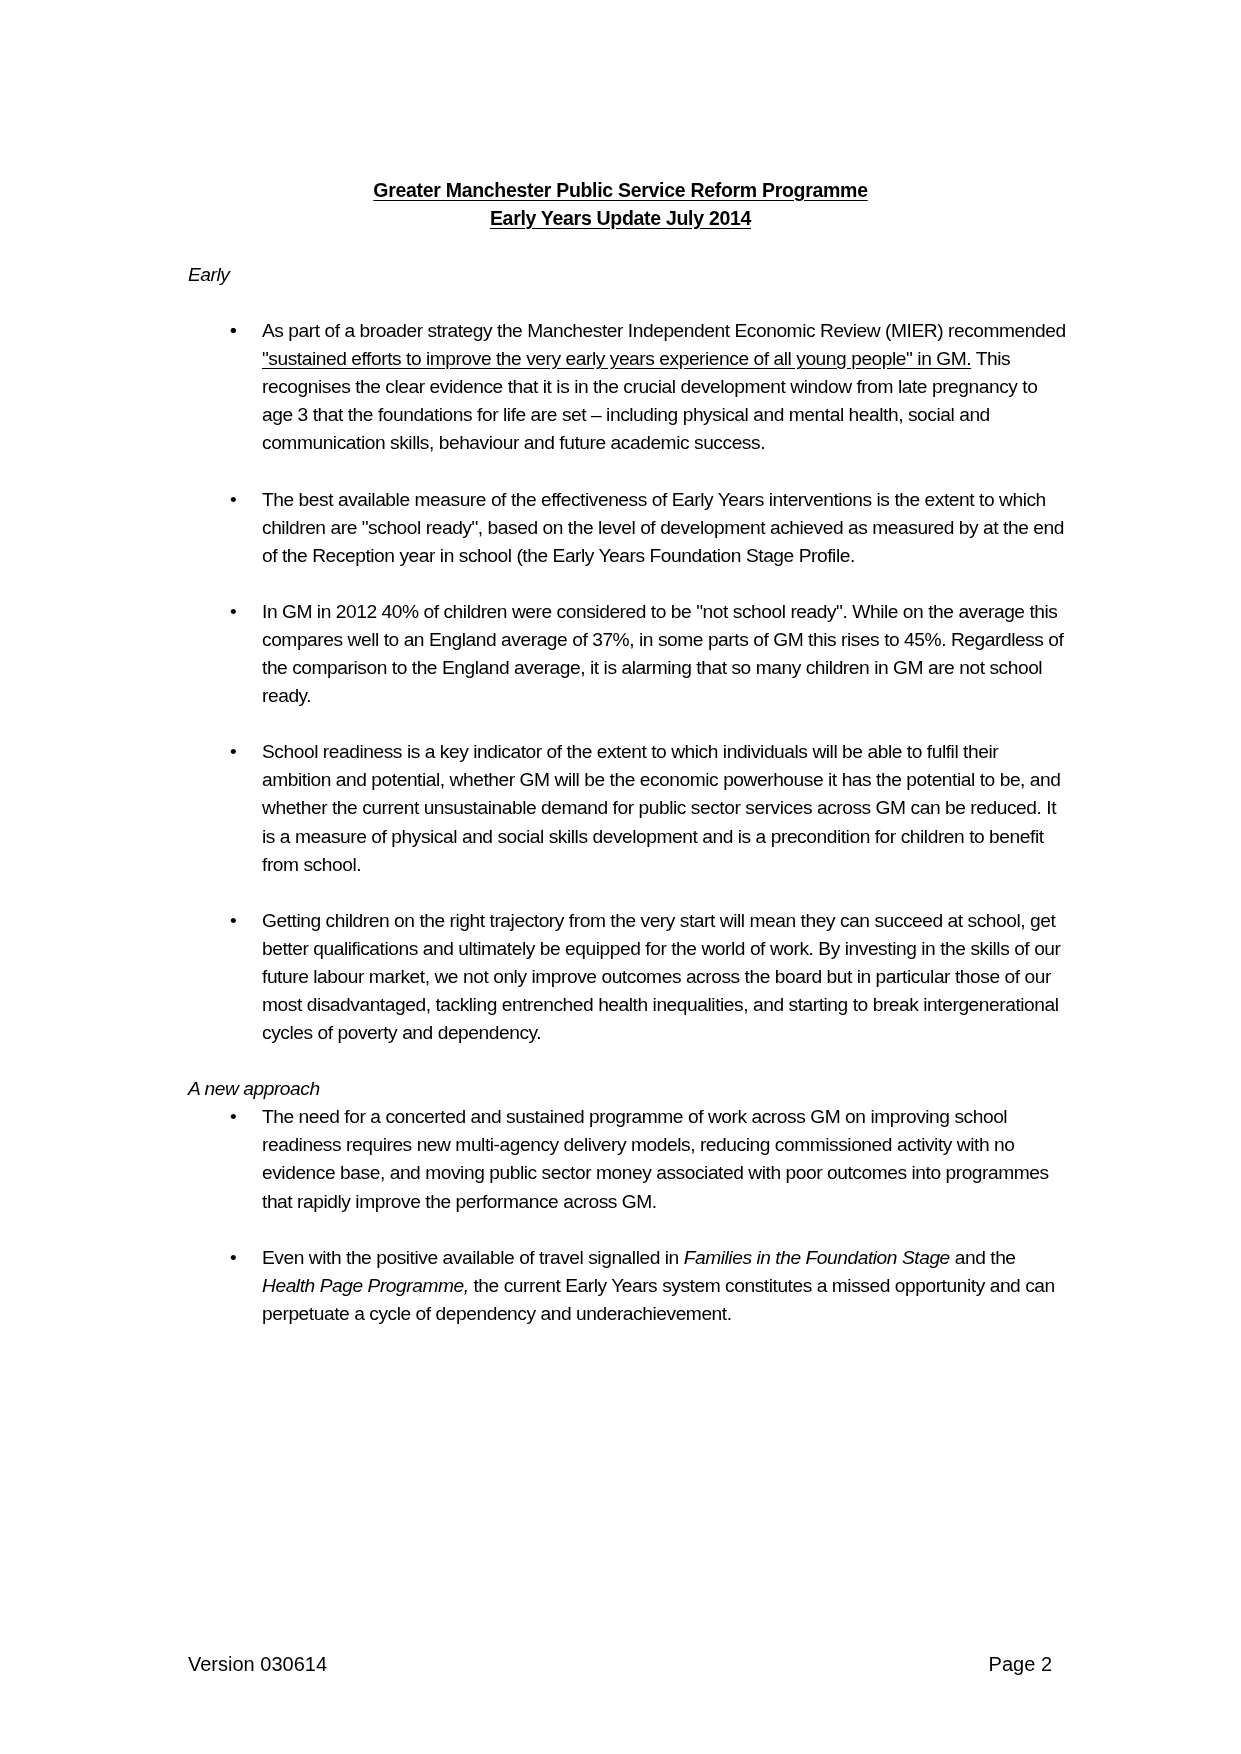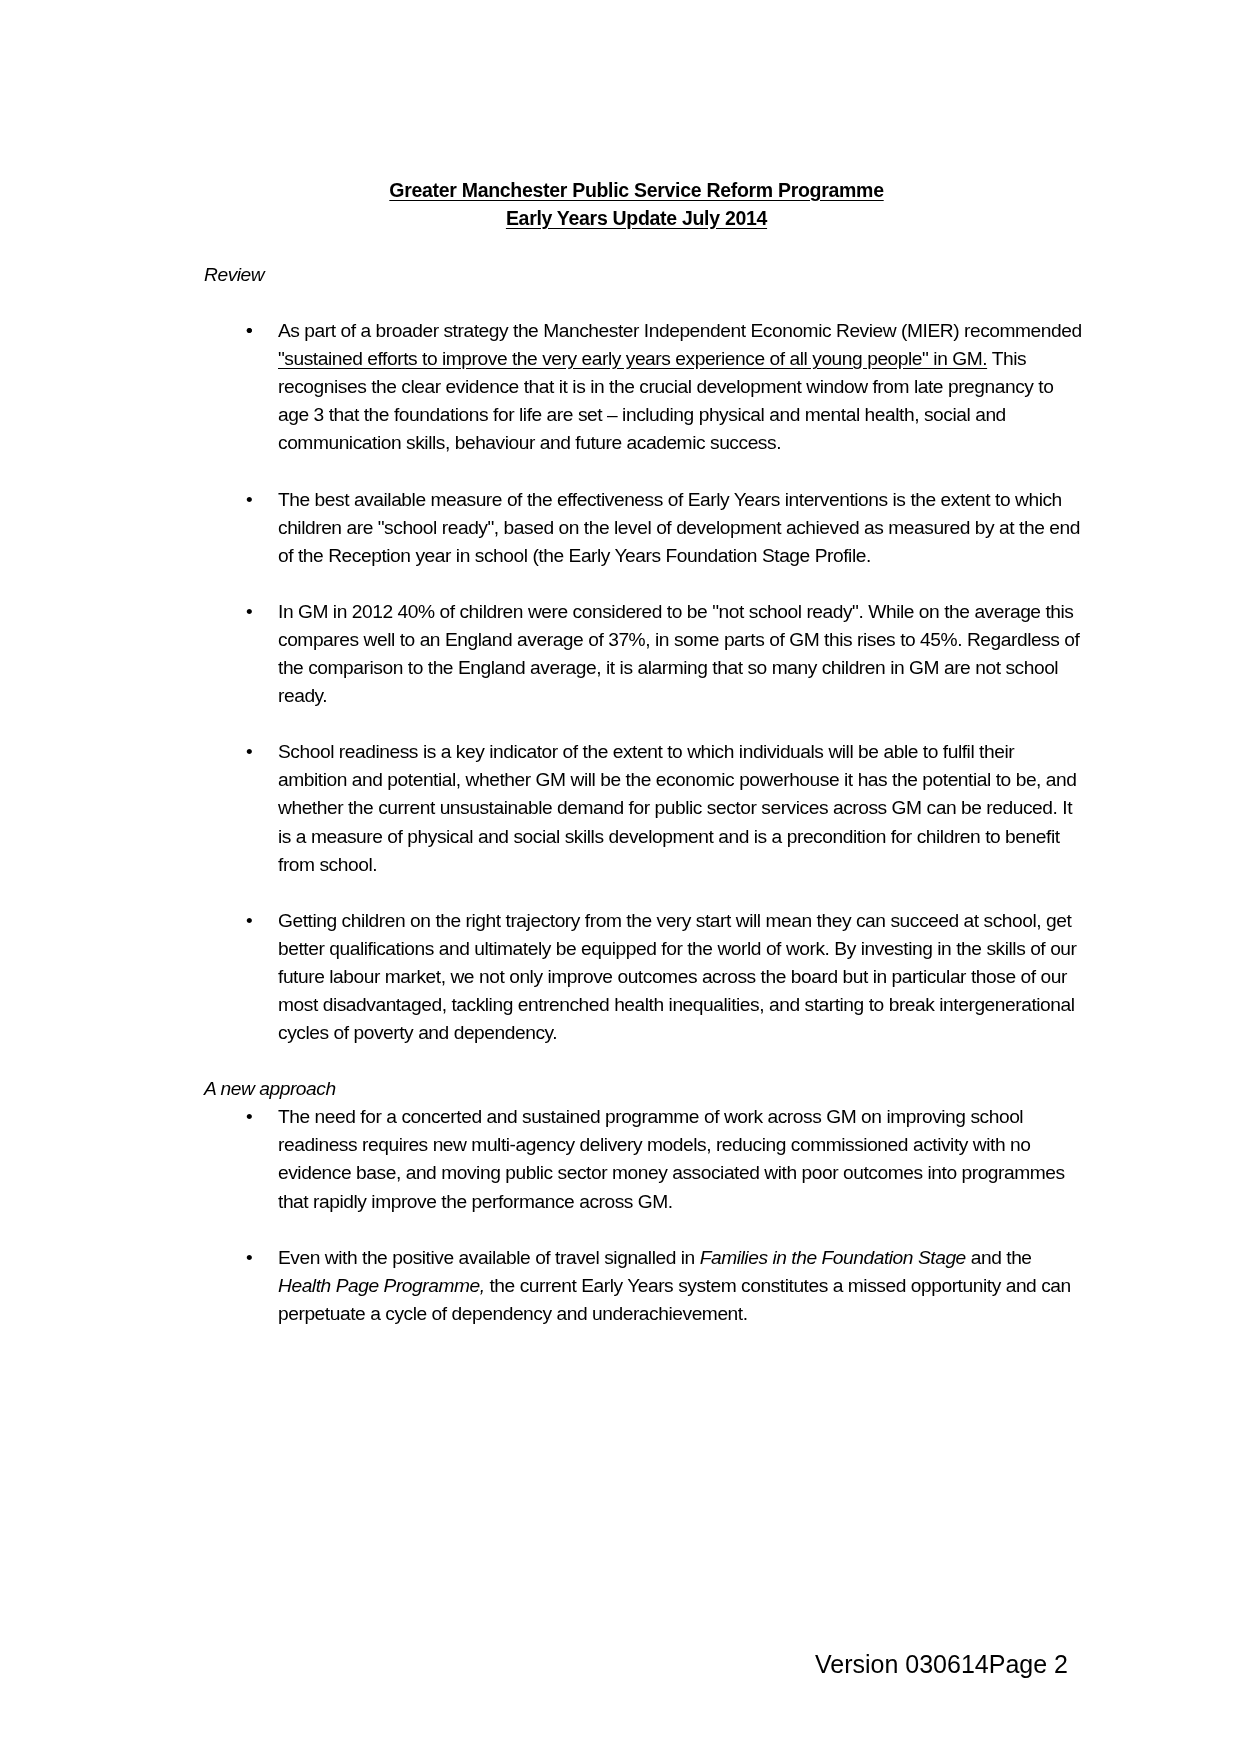--- a/index.html
+++ b/index.html
@@ -1,46 +1,46 @@
 <!DOCTYPE html>
 <html><head>
 <meta charset="utf-8">
 <style>
   html, body { margin:0; padding:0; background:#ffffff; }
   body { width:1241px; height:1754px; position:relative; overflow:hidden;
          font-family:"Liberation Sans", sans-serif; color:#000; }
-  .page { position:absolute; left:16px; top:0; width:1153px; height:1754px; }
+  .page { position:absolute; left:0; top:0; width:1153px; height:1754px; }
   .title-block { position:absolute; top:176px; left:0; width:1241px; text-align:center;
                  font-family:"Liberation Sans", sans-serif; font-weight:bold; font-size:19.5px; line-height:28px; letter-spacing:-0.3px; }
   .title-block div { display:block; }
   .title-block span { text-decoration:underline; text-underline-offset:3px; }
   .content { position:absolute; left:188px; top:261px; width:880px;
              font-family:"Liberation Sans", sans-serif; font-size:19.2px; line-height:28.1px; letter-spacing:-0.45px; }
   .heading { font-style:italic; margin:0; }
   ul { list-style:none; margin:0; padding:0; }
   li { position:relative; padding-left:74px; margin:0 0 28px 0; }
   li .bullet { position:absolute; left:42px; top:0; font-size:19px; }
   .u { text-decoration:underline; text-underline-offset:3px; }
   .i { font-style:italic; }
-  .footer { position:absolute; top:1652px; left:188px; width:864px; display:flex; justify-content:flex-end;
-            font-family:"Liberation Sans", sans-serif; font-size:25px; line-height:24px; }
+  .footer { position:absolute; top:1652px; left:188px; width:864px; display:flex; justify-content:space-between;
+            font-family:"Liberation Sans", sans-serif; font-size:20px; line-height:24px; }
 </style>
 </head>
 <body>
 
 <div class="page">
 
   <div class="title-block">
     <div><span>Greater Manchester Public Service Reform Programme</span></div>
     <div><span>Early Years Update July 2014</span></div>
   </div>
 
   <div class="content">
 
-    <p class="heading">Review</p>
+    <p class="heading">Early</p>
     <ul>
       <li>
         <span class="bullet">•</span>
       </li>
       <li>
         <span class="bullet">•</span>
         <span>As part of a broader strategy the Manchester Independent Economic Review (MIER) recommended </span><span class="u">"sustained efforts to improve the very early years experience of all young people" in GM.</span><span>  This recognises the clear evidence that it is in the crucial development window from late pregnancy to age 3 that the foundations for life are set – including physical and mental health, social and communication skills, behaviour and future academic success.</span>
       </li>
     </ul>
 

